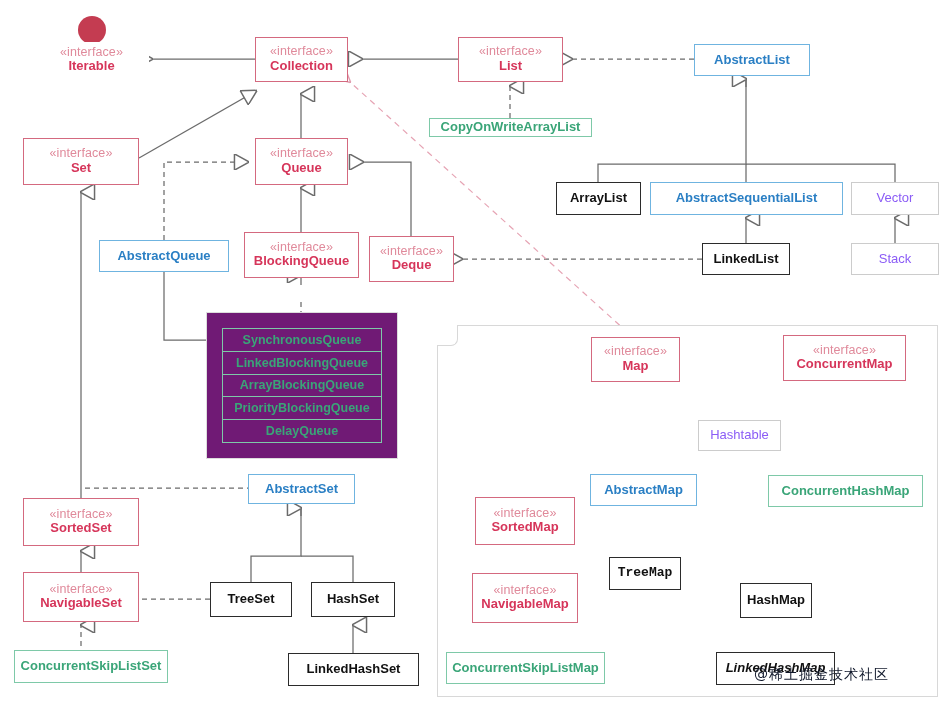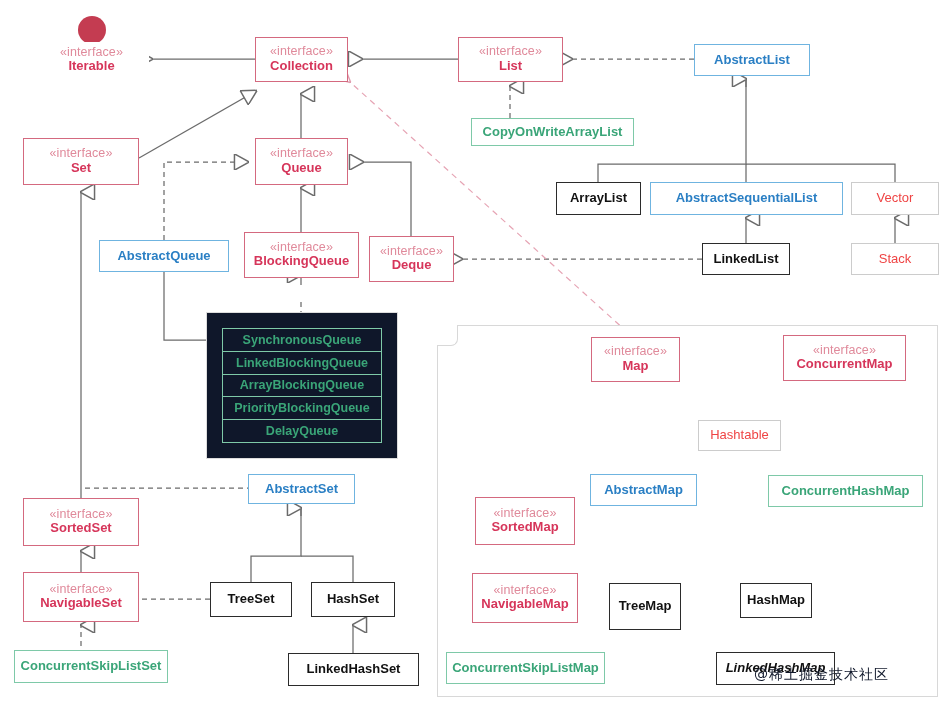--- a/index.html
+++ b/index.html
@@ -20,35 +20,35 @@
   .k-abs{border:1.5px solid #6fb4e0;}
   .k-abs .nm{color:#2a7fc4;}
   
   .k-cls{border:1.8px solid #2b2b2b;}
   .k-cls .nm{color:#111;}
   
   .k-grn{border:1.4px solid #7ec9a8;}
   .k-grn .nm{color:#3aa578;font-weight:bold;}
   
   .k-gray{border:1.3px solid #cccccc;}
-  .k-gray .nm{color:#ef4444;font-weight:normal;}
+  .k-gray .nm{color:#8b5cf6;font-weight:normal;}
   
   .k-plain{border:none;}
   .k-plain .iface{color:#e08a9b;}
   .k-plain .nm{color:#d6355a;}
 
   #root-dot{position:absolute;width:28px;height:28px;border-radius:50%;
             background:#c43c51;}
 
   #map-panel{position:absolute;box-sizing:border-box;border:1.4px solid #d8d8d8;background:#fff;}
   #map-panel .corner{position:absolute;left:-1px;top:-1px;width:20px;height:20px;
         border-right:1.4px solid #d8d8d8;border-bottom:1.4px solid #d8d8d8;
         border-bottom-right-radius:7px;background:#fff;}
 
-  #bq-group{position:absolute;box-sizing:border-box;border:1.5px solid #dddddd;background:#0f172a;padding:15px;}
+  #bq-group{position:absolute;box-sizing:border-box;border:1.5px solid #dddddd;background:#701a75;padding:15px;}
   #bq-group .inner{border:1.3px solid #7ec9a8;box-sizing:border-box;width:100%;height:100%;
         display:flex;flex-direction:column;}
   #bq-group .row{flex:1;display:flex;align-items:center;justify-content:center;
         font-size:12.5px;font-weight:bold;color:#3aa578;border-bottom:1.2px solid #7ec9a8;}
   #bq-group .row:last-child{border-bottom:none;}
 
   #watermark{position:absolute;font-size:14px;color:#0f172a;font-family:"DejaVu Sans",sans-serif;
         letter-spacing:1px;white-space:nowrap;}
 </style>
 </head>
@@ -171,21 +171,21 @@
 
   <div class="node k-iface" style="left:458px;top:37px;width:105px;height:45px;">
     <span class="iface">«interface»</span>
     <span class="nm">List</span>
   </div>
 
   <div class="node k-abs" style="left:694px;top:44px;width:116px;height:32px;">
     <span class="nm">AbstractList</span>
   </div>
 
-  <div class="node k-grn" style="left:429px;top:118px;width:163px;height:28px;margin-left:42px;">
+  <div class="node k-grn" style="left:429px;top:118px;width:163px;height:19px;">
     <span class="nm">CopyOnWriteArrayList</span>
   </div>
 
   <div class="node k-iface" style="left:23px;top:138px;width:116px;height:47px;">
     <span class="iface">«interface»</span>
     <span class="nm">Set</span>
   </div>
 
   <div class="node k-iface" style="left:255px;top:138px;width:93px;height:47px;">
     <span class="iface">«interface»</span>
@@ -283,21 +283,21 @@
   </div>
 
   <div class="node k-cls" style="left:311px;top:582px;width:84px;height:35px;">
     <span class="nm">HashSet</span>
   </div>
 
   <div class="node k-cls" style="left:210px;top:582px;width:82px;height:35px;">
     <span class="nm">TreeSet</span>
   </div>
 
-  <div class="node k-cls" style="left:609px;top:583px;width:72px;height:47px;">
+  <div class="node k-cls" style="left:609px;top:557px;width:72px;height:33px;font-family:Liberation Mono, monospace;">
     <span class="nm">TreeMap</span>
   </div>
 
   <div class="node k-cls" style="left:740px;top:583px;width:72px;height:35px;">
     <span class="nm">HashMap</span>
   </div>
 
   <div class="node k-grn" style="left:14px;top:650px;width:154px;height:33px;">
     <span class="nm">ConcurrentSkipListSet</span>
   </div>

